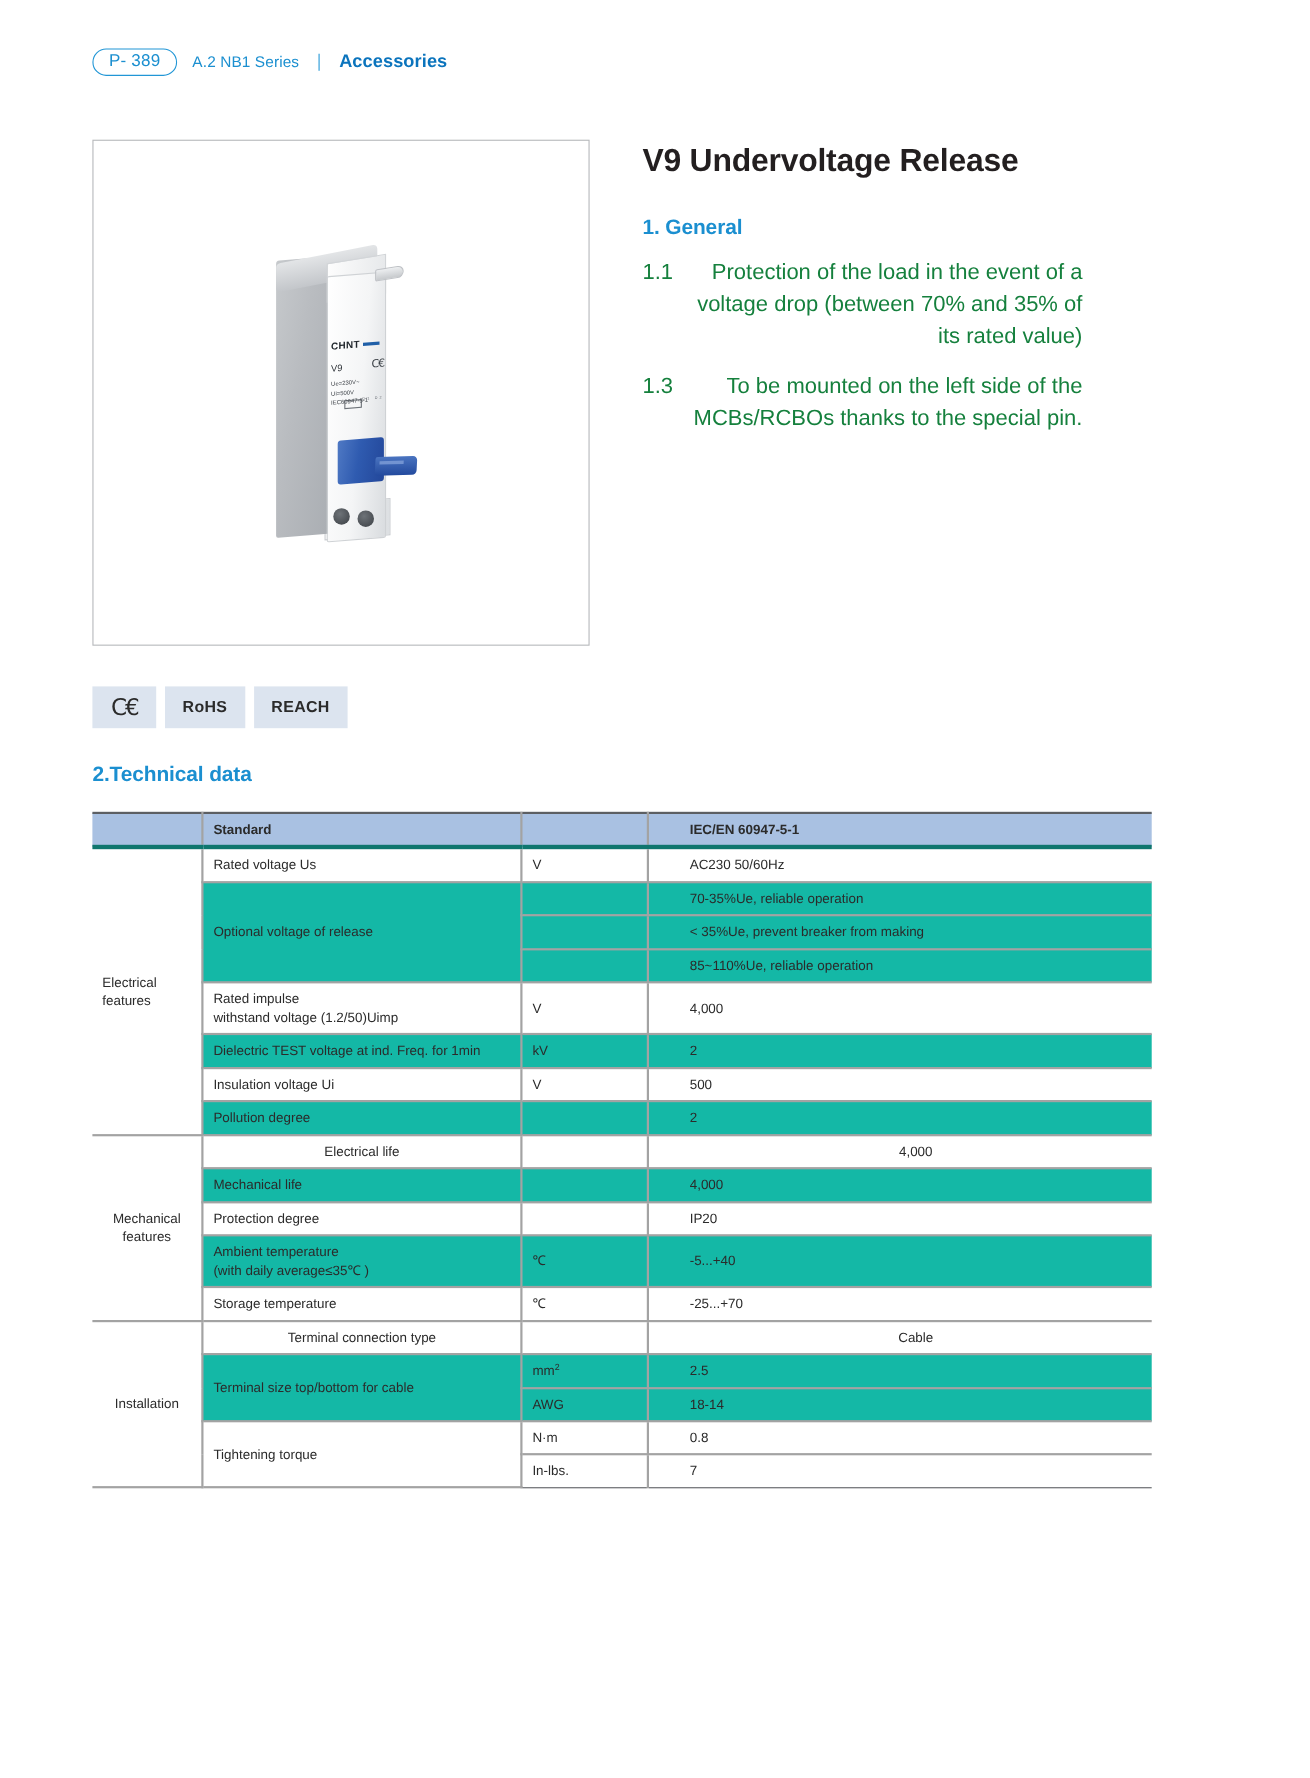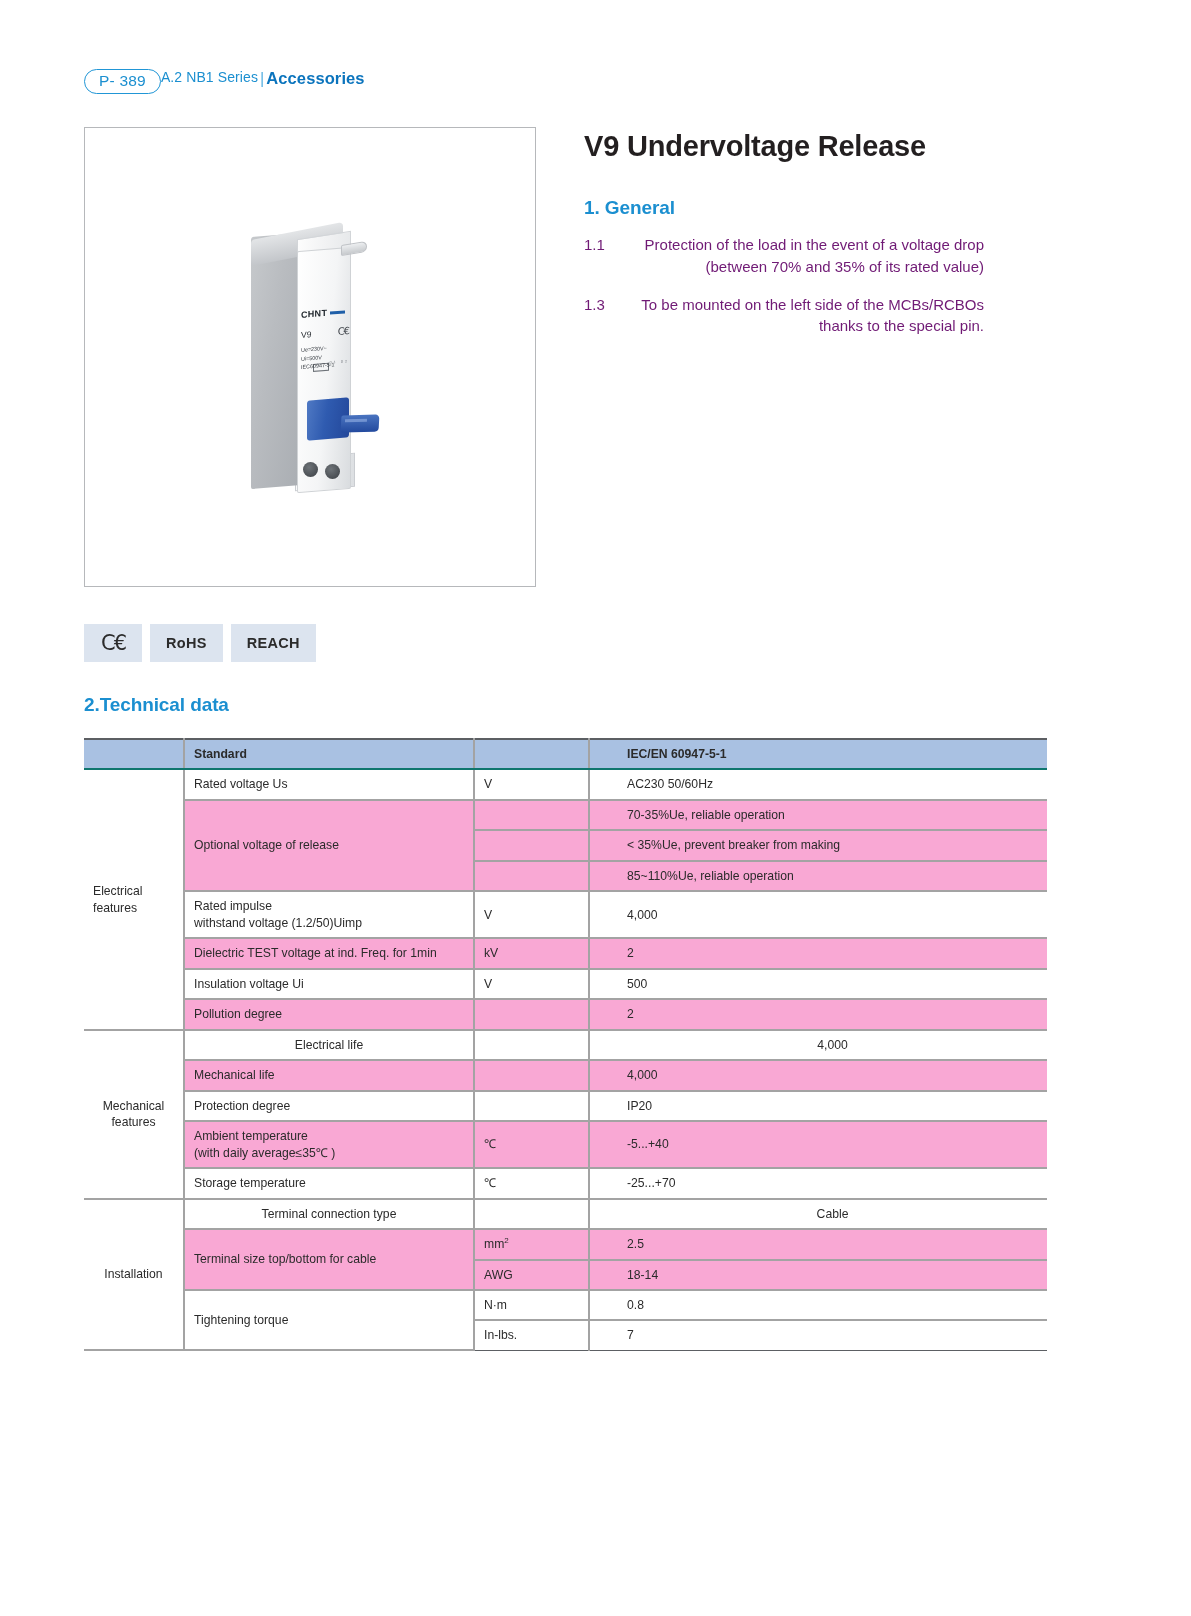--- a/index.html
+++ b/index.html
@@ -11,22 +11,23 @@
     width: 1191px; height: 1616px;
     position: relative;
     font-family: "Liberation Sans", sans-serif;
     color: #231f20;
     overflow: hidden;
   }
 
   
   .page-header {
     position: absolute;
-    left: 84px; top: 69px;
-    display: flex; 
+    left: 84px; top: 44px;
+    display: flex; align-items: center;
+    gap: 14px;
   }
   .page-badge {
     border: 1.4px solid #2196d6;
     border-radius: 16px;
     color: #1b8fd0;
     font-size: 15.5px;
     padding: 3px 14px 4px 14px;
     letter-spacing: .2px;
     line-height: 1;
     white-space: nowrap;
@@ -213,23 +214,23 @@
     letter-spacing: -.1px;
   }
   .general-list {
     position: absolute;
     left: 584px; top: 234px;
     width: 400px;
   }
   .gl-item {
     display: flex;
     margin-bottom: 16px;
-    font-size: 15px;
+    font-size: 20px;
     line-height: 1.45;
-    color: #701a75;
+    color: #15803d;
   }
   .gl-num { width: 28px; flex: none; }
   .gl-text { flex: 1; text-align: right; }
 
   
   .cert-row {
     position: absolute;
     left: 84px; top: 624px;
     display: flex; gap: 8px;
   }
@@ -275,24 +276,24 @@
   }
   .col-cat   { width: 100px; }
   .col-param { width: 290px; }
   .col-unit  { width: 115px; }
   .col-val   { width: 458px; }
 
   tr.hdr td {
     background: #a9c1e2;
     font-weight: bold;
     border-top: 2px solid #5c5f63;
-    border-bottom: 2px solid #0f766e;
+    border-bottom: 4px solid #0f766e;
     padding-top: 6px; padding-bottom: 6px;
   }
-  td.tint { background: #f9a8d4; }
+  td.tint { background: #14b8a6; }
   td.cat {
     text-align: left;
     border-left: none;
     border-right: 1px solid #b9bcc0;
     background: #ffffff;
   }
   tr.grp-start td { border-top: 1.6px solid #8e9195; text-align: center; }
   table.tech tr td:first-child { border-left: none; }
   table.tech tr td:last-child  { border-right: none; padding-left: 37px; }
   tr.last td { border-bottom: 1.8px solid #5c5f63; }

